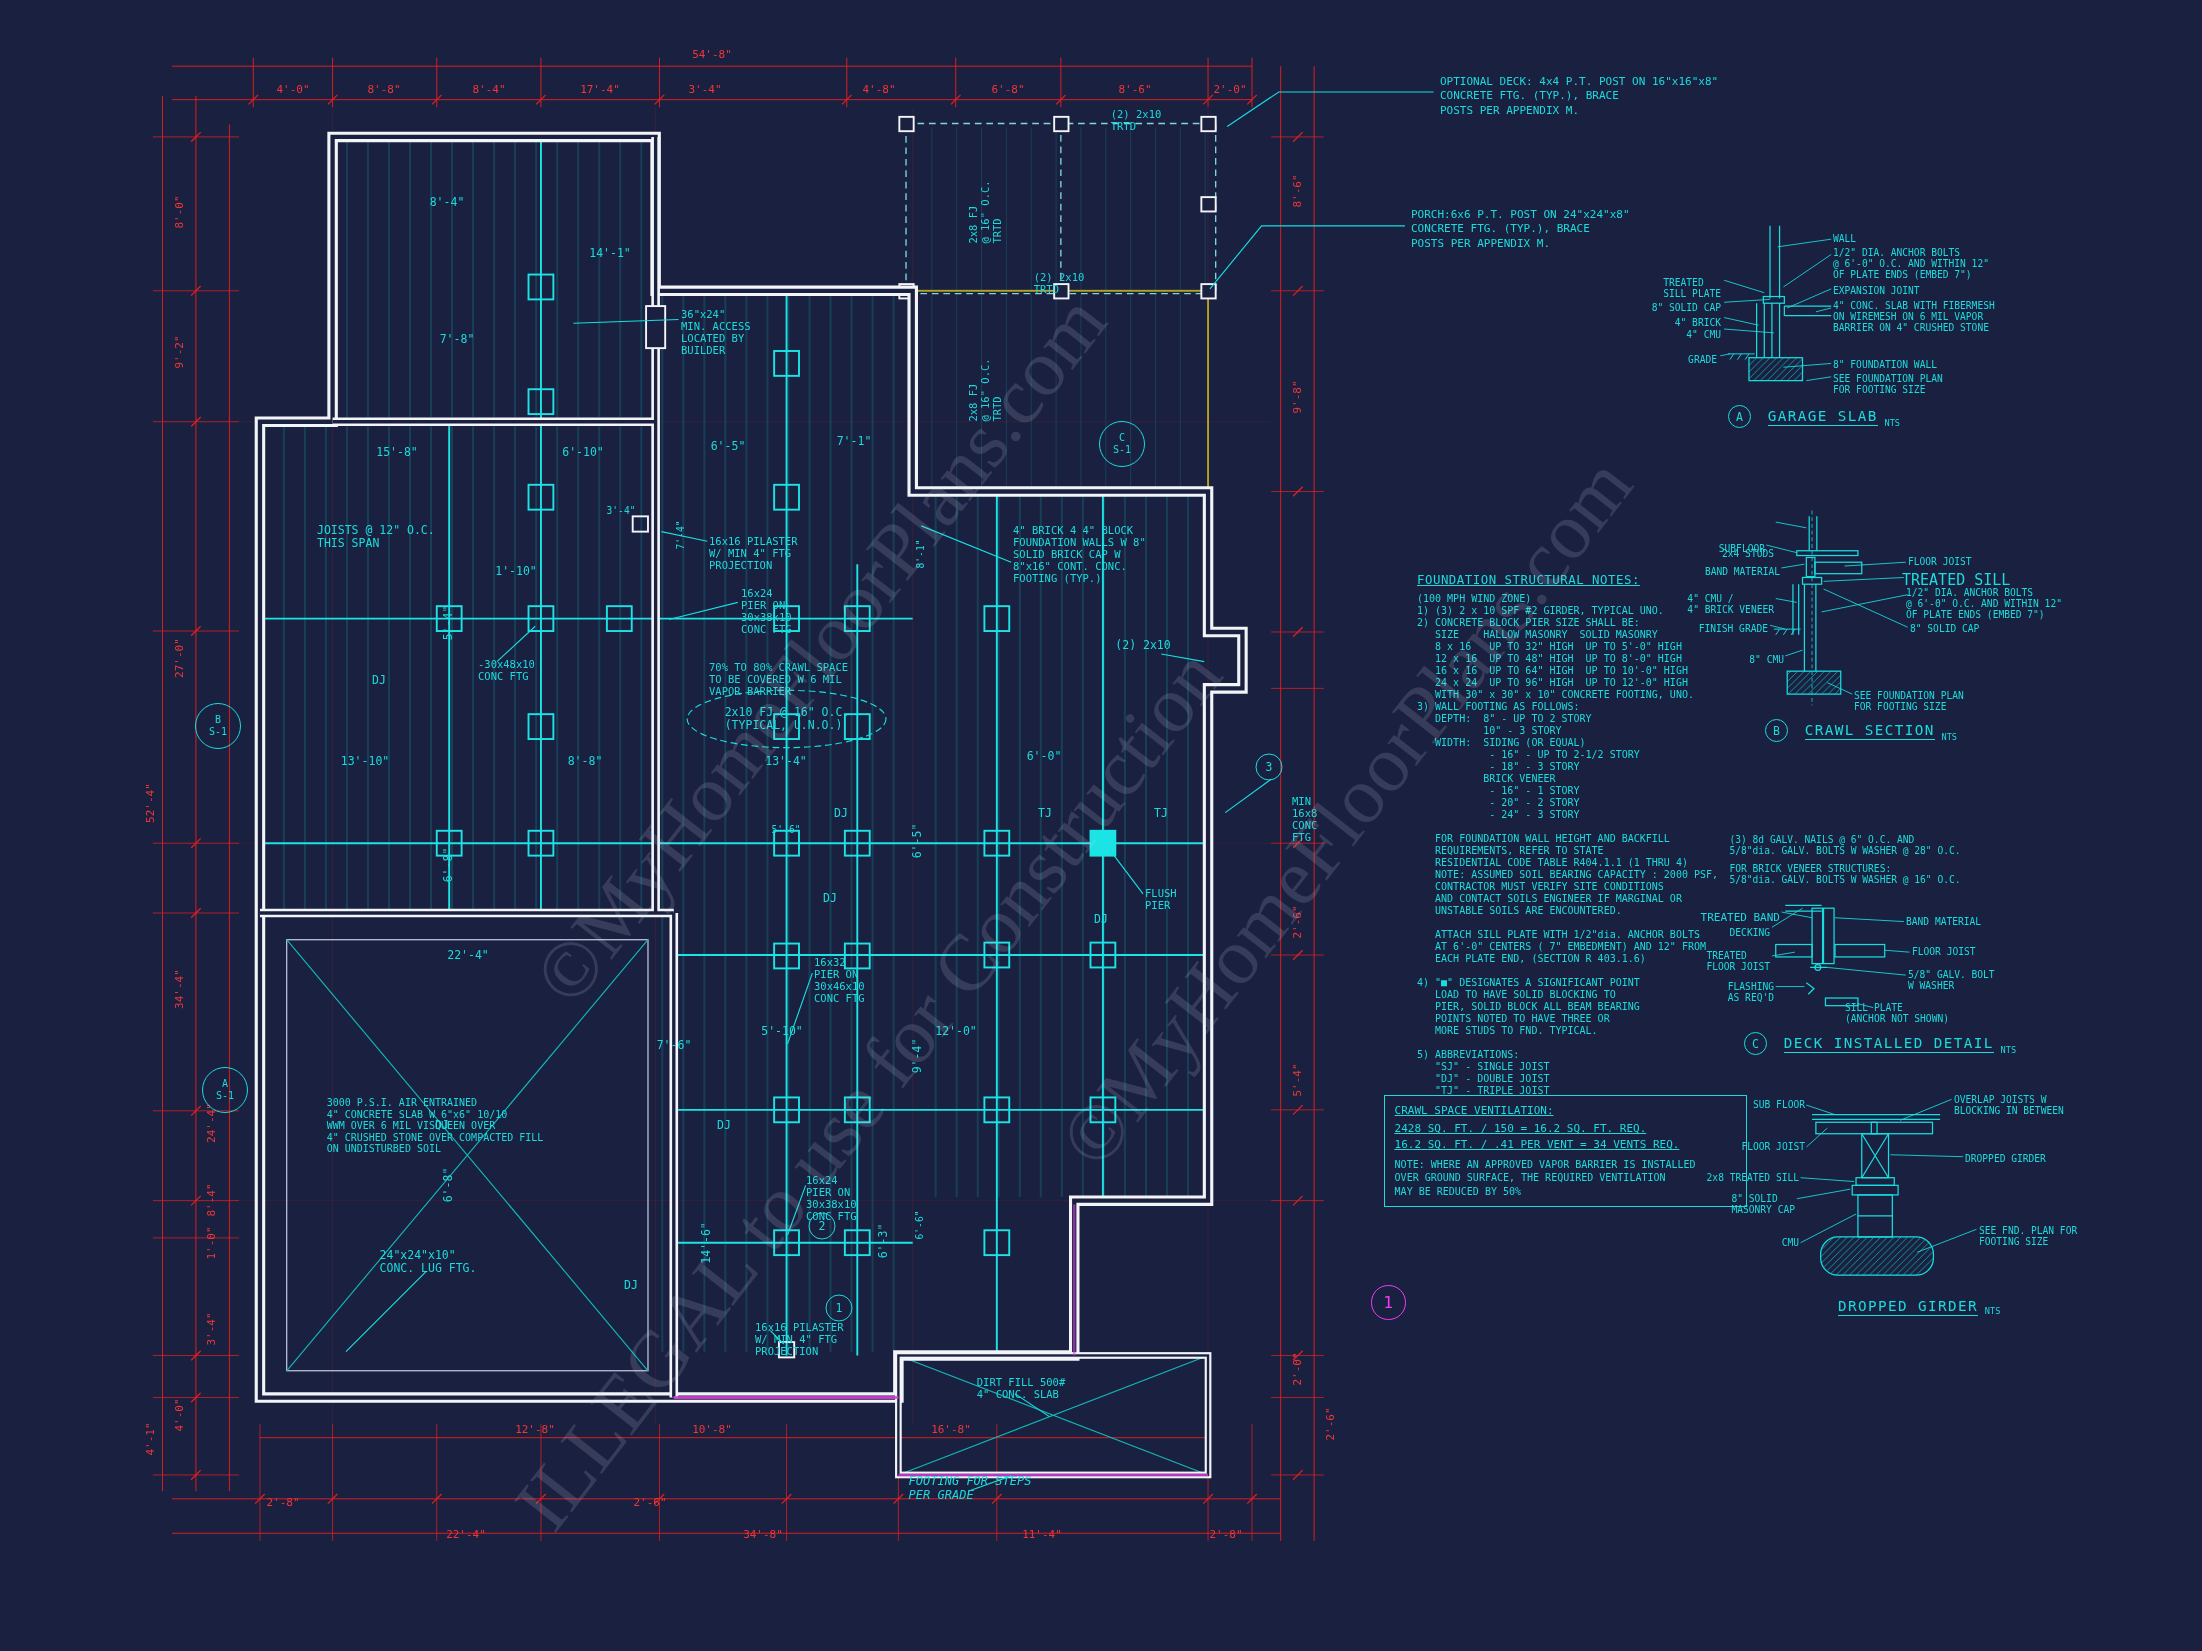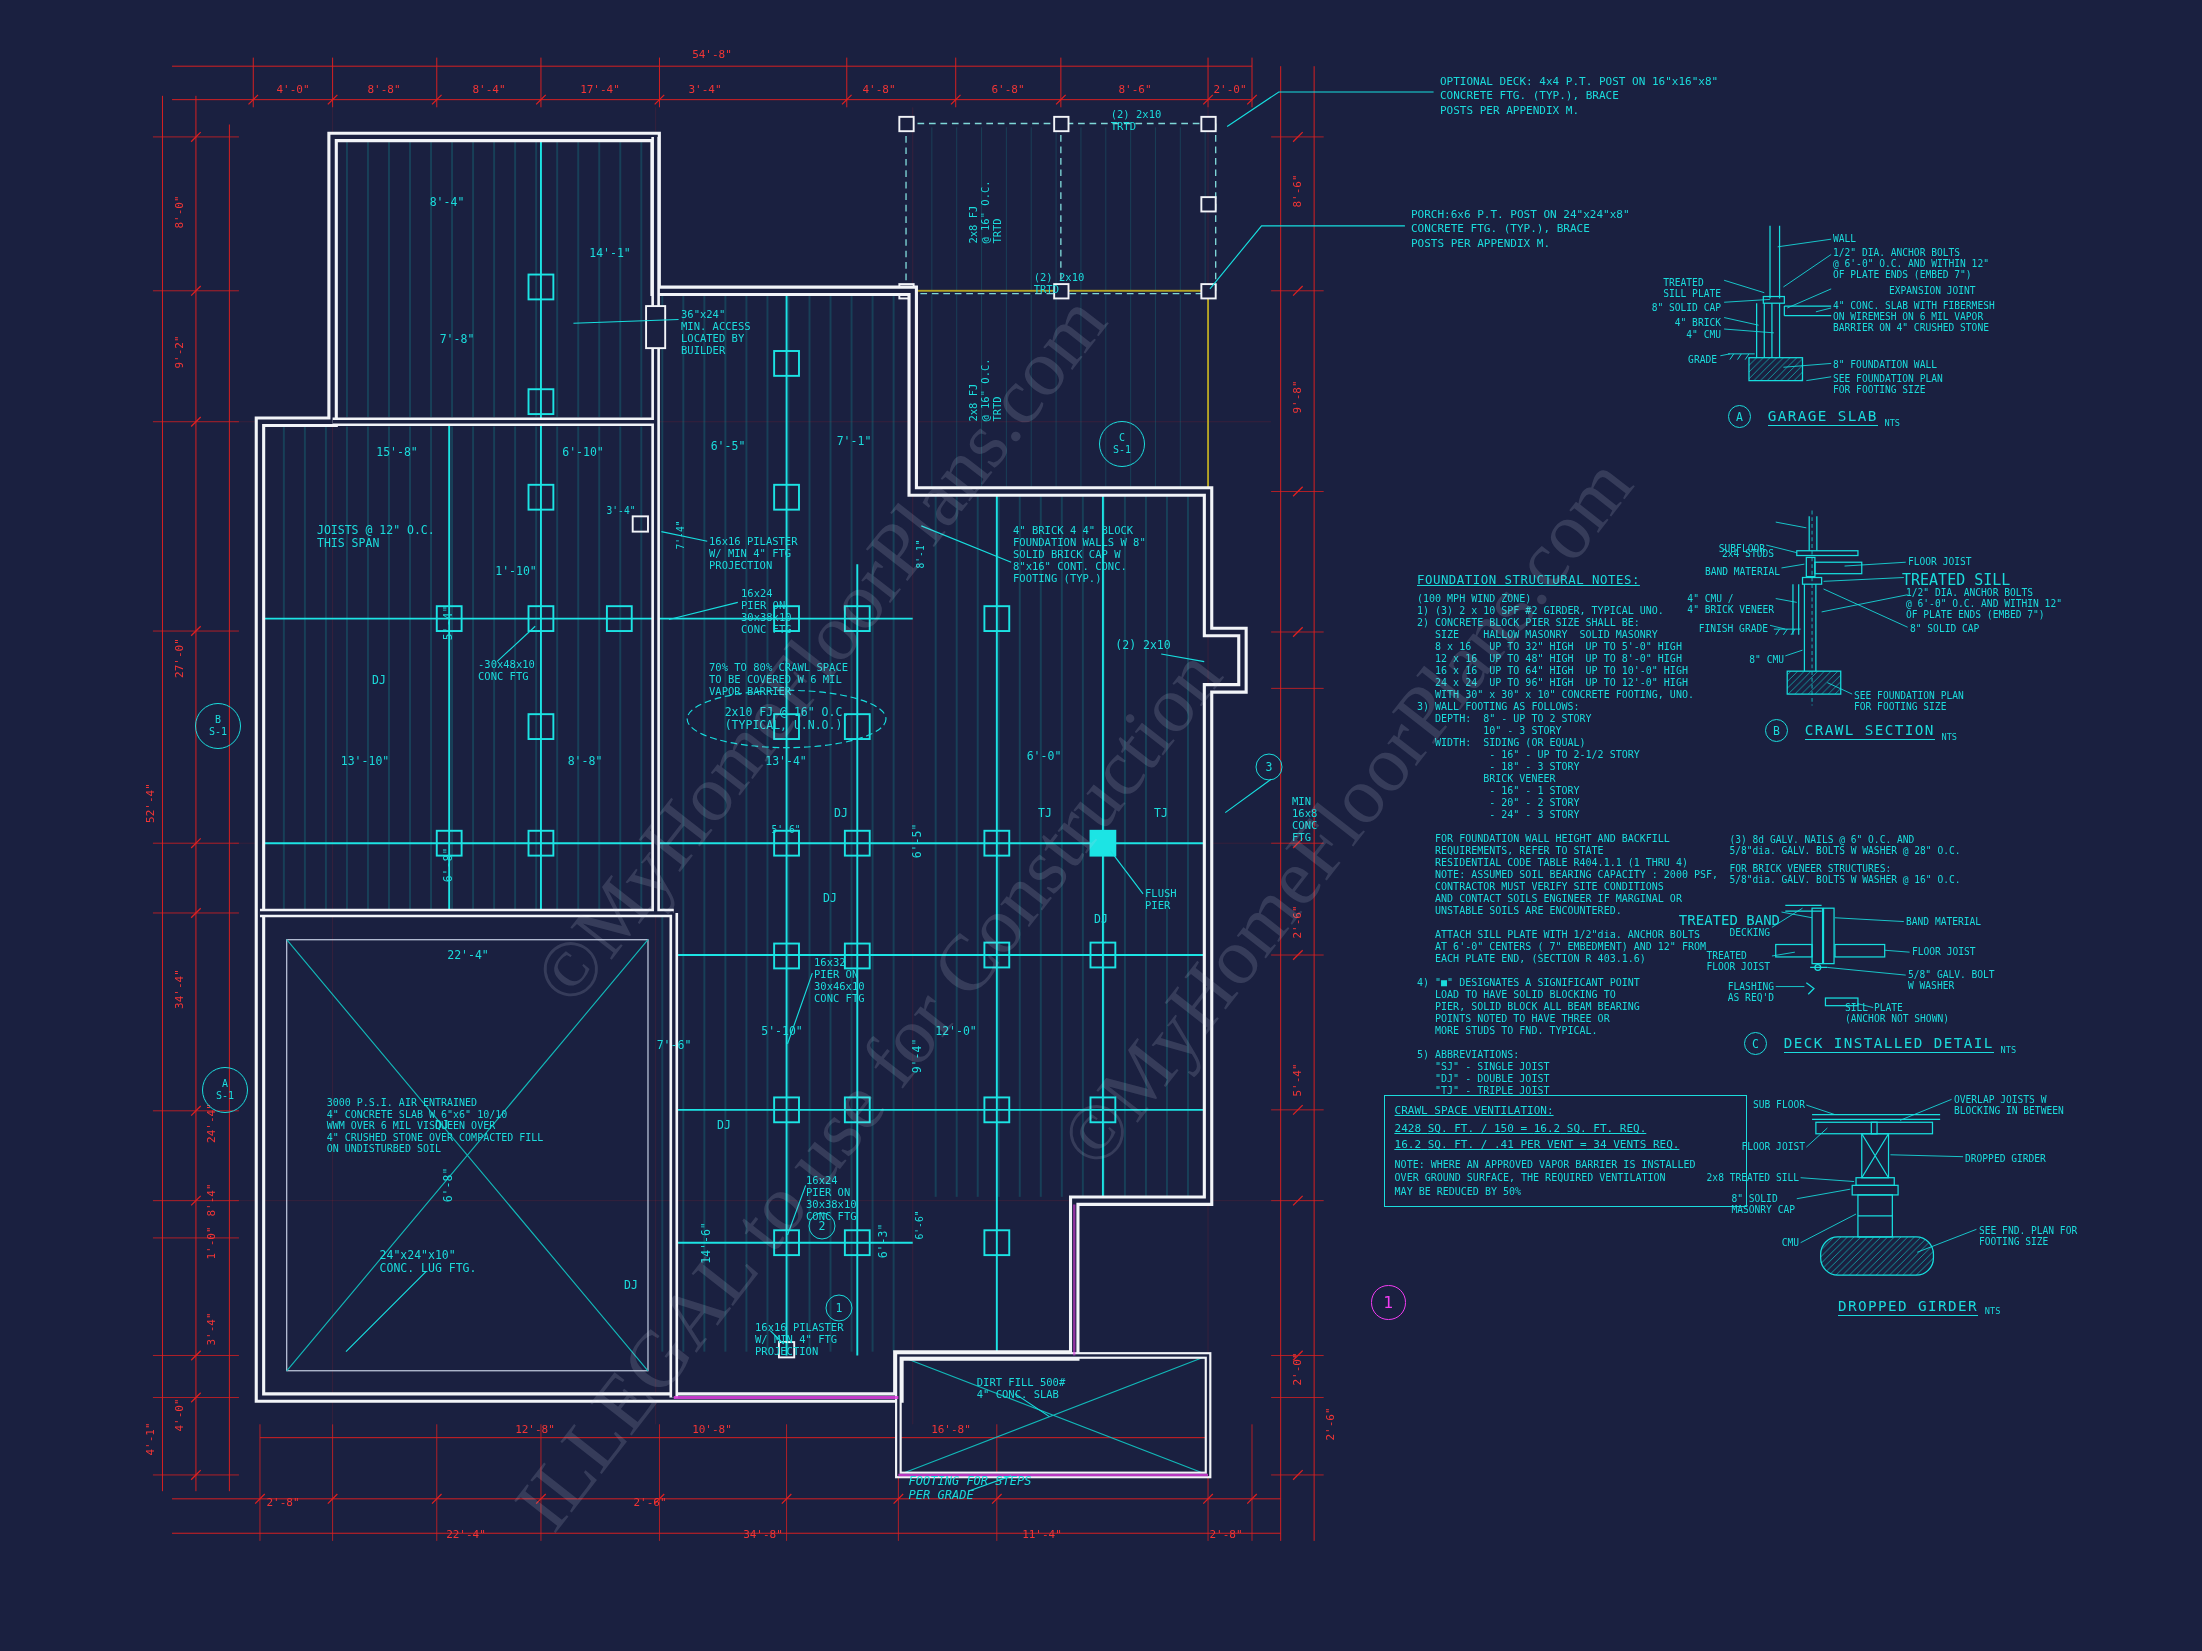--- a/index.html
+++ b/index.html
@@ -382,21 +382,21 @@
       <div class="lbl cy" style="left: 1721px; top: 277px; transform-origin: 0px 0px; transform: translate(-100%, 0px); font-size: 9.6px;">TREATED
 SILL PLATE</div>
       <div class="lbl cy" style="left: 1721px; top: 302px; transform-origin: 0px 0px; transform: translate(-100%, 0px); font-size: 9.6px;">8" SOLID CAP</div>
       <div class="lbl cy" style="left: 1721px; top: 317px; transform-origin: 0px 0px; transform: translate(-100%, 0px); font-size: 9.6px;">4" BRICK</div>
       <div class="lbl cy" style="left: 1721px; top: 329px; transform-origin: 0px 0px; transform: translate(-100%, 0px); font-size: 9.6px;">4" CMU</div>
       <div class="lbl cy" style="left: 1717px; top: 354px; transform-origin: 0px 0px; transform: translate(-100%, 0px); font-size: 9.6px;">GRADE</div>
       <div class="lbl cy" style="left: 1833px; top: 233px; transform-origin: 0px 0px; font-size: 9.6px;">WALL</div>
       <div class="lbl cy" style="left: 1833px; top: 247px; transform-origin: 0px 0px; font-size: 9.6px;">1/2" DIA. ANCHOR BOLTS
 @ 6'-0" O.C. AND WITHIN 12"
 OF PLATE ENDS (EMBED 7")</div>
-      <div class="lbl cy" style="left: 1889px; top: 285px; transform-origin: 0px 0px; font-size: 9.6px;">EXPANSION JOINT</div>
+      <div class="lbl cy" style="left: 1833px; top: 285px; transform-origin: 0px 0px; font-size: 9.6px;">EXPANSION JOINT</div>
       <div class="lbl cy" style="left: 1833px; top: 300px; transform-origin: 0px 0px; font-size: 9.6px;">4" CONC. SLAB WITH FIBERMESH
 ON WIREMESH ON 6 MIL VAPOR
 BARRIER ON 4" CRUSHED STONE</div>
       <div class="lbl cy" style="left: 1833px; top: 359px; transform-origin: 0px 0px; font-size: 9.6px;">8" FOUNDATION WALL</div>
       <div class="lbl cy" style="left: 1833px; top: 373px; transform-origin: 0px 0px; font-size: 9.6px;">SEE FOUNDATION PLAN
 FOR FOOTING SIZE</div>
     </div>
   <div class="layer">
       <div class="lbl cy" style="left: 1774px; top: 548px; transform-origin: 0px 0px; transform: translate(-100%, 0px); font-size: 9.6px;">2x4 STUDS</div>
       <div class="lbl cy" style="left: 1765px; top: 543px; transform-origin: 0px 0px; transform: translate(-100%, 0px); font-size: 9.6px;">SUBFLOOR</div>
@@ -412,21 +412,21 @@
 OF PLATE ENDS (EMBED 7")</div>
       <div class="lbl cy" style="left: 1910px; top: 623px; transform-origin: 0px 0px; font-size: 9.6px;">8" SOLID CAP</div>
       <div class="lbl cy" style="left: 1854px; top: 690px; transform-origin: 0px 0px; font-size: 9.6px;">SEE FOUNDATION PLAN
 FOR FOOTING SIZE</div>
     </div>
   <div class="layer">
       <div class="lbl cy" style="left: 1845px; top: 845px; transform-origin: center center; transform: translate(-50%, -50%); font-size: 9.6px;">(3) 8d GALV. NAILS @ 6" O.C. AND
 5/8"dia. GALV. BOLTS W WASHER @ 28" O.C.</div>
       <div class="lbl cy" style="left: 1845px; top: 874px; transform-origin: center center; transform: translate(-50%, -50%); font-size: 9.6px;">FOR BRICK VENEER STRUCTURES:
 5/8"dia. GALV. BOLTS W WASHER @ 16" O.C.</div>
-      <div class="lbl cy" style="left: 1780px; top: 912px; transform-origin: 0px 0px; transform: translate(-100%, 0px); font-size: 14px;">TREATED BAND</div>
+      <div class="lbl cy" style="left: 1780px; top: 912px; transform-origin: 0px 0px; transform: translate(-100%, 0px); font-size: 11px;">TREATED BAND</div>
       <div class="lbl cy" style="left: 1770px; top: 927px; transform-origin: 0px 0px; transform: translate(-100%, 0px); font-size: 9.6px;">DECKING</div>
       <div class="lbl cy" style="left: 1770px; top: 950px; transform-origin: 0px 0px; transform: translate(-100%, 0px); font-size: 9.6px;">TREATED
 FLOOR JOIST</div>
       <div class="lbl cy" style="left: 1774px; top: 981px; transform-origin: 0px 0px; transform: translate(-100%, 0px); font-size: 9.6px;">FLASHING
 AS REQ'D</div>
       <div class="lbl cy" style="left: 1906px; top: 916px; transform-origin: 0px 0px; font-size: 9.6px;">BAND MATERIAL</div>
       <div class="lbl cy" style="left: 1912px; top: 946px; transform-origin: 0px 0px; font-size: 9.6px;">FLOOR JOIST</div>
       <div class="lbl cy" style="left: 1908px; top: 969px; transform-origin: 0px 0px; font-size: 9.6px;">5/8" GALV. BOLT
 W WASHER</div>
       <div class="lbl cy" style="left: 1845px; top: 1002px; transform-origin: 0px 0px; font-size: 9.6px;">SILL PLATE

